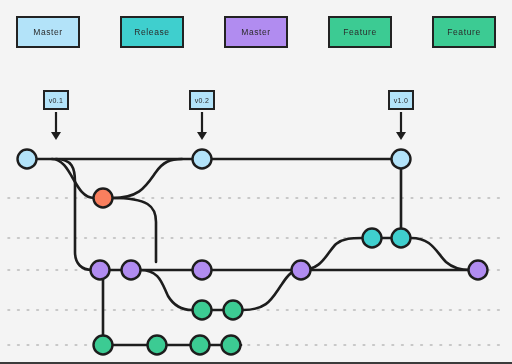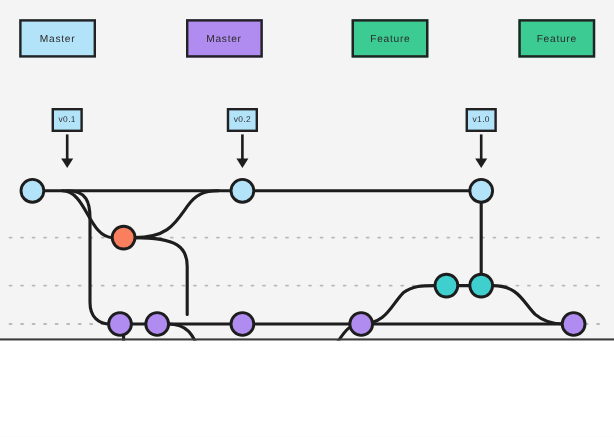--- a/index.html
+++ b/index.html
@@ -3,21 +3,21 @@
 <meta charset="utf-8">
 <style>
   html, body {
     margin: 0;
     padding: 0;
     background: #ffffff;
   }
   #app {
     position: relative;
     width: 512px;
-    height: 284px;
+    height: 364px;
     background: #f4f4f4;
     font-family: "Liberation Sans", sans-serif;
     overflow: hidden;
   }
   
   #legend {
     position: absolute;
     left: 0;
     top: 0;
     width: 512px;
@@ -103,20 +103,23 @@
 </style>
 </head>
 <body>
 
 <div id="app">
 
   <div id="legend">
       <div class="legend-box" style="background: rgb(179, 227, 249);">
         <span class="legend-label">Master</span>
       </div>
+      <div class="legend-box" style="background: rgb(63, 207, 206);">
+        <span class="legend-label">Release</span>
+      </div>
       <div class="legend-box" style="background: rgb(177, 140, 240);">
         <span class="legend-label">Master</span>
       </div>
       <div class="legend-box" style="background: rgb(60, 203, 147);">
         <span class="legend-label">Feature</span>
       </div>
       <div class="legend-box" style="background: rgb(60, 203, 147);">
         <span class="legend-label">Feature</span>
       </div>
     </div>

